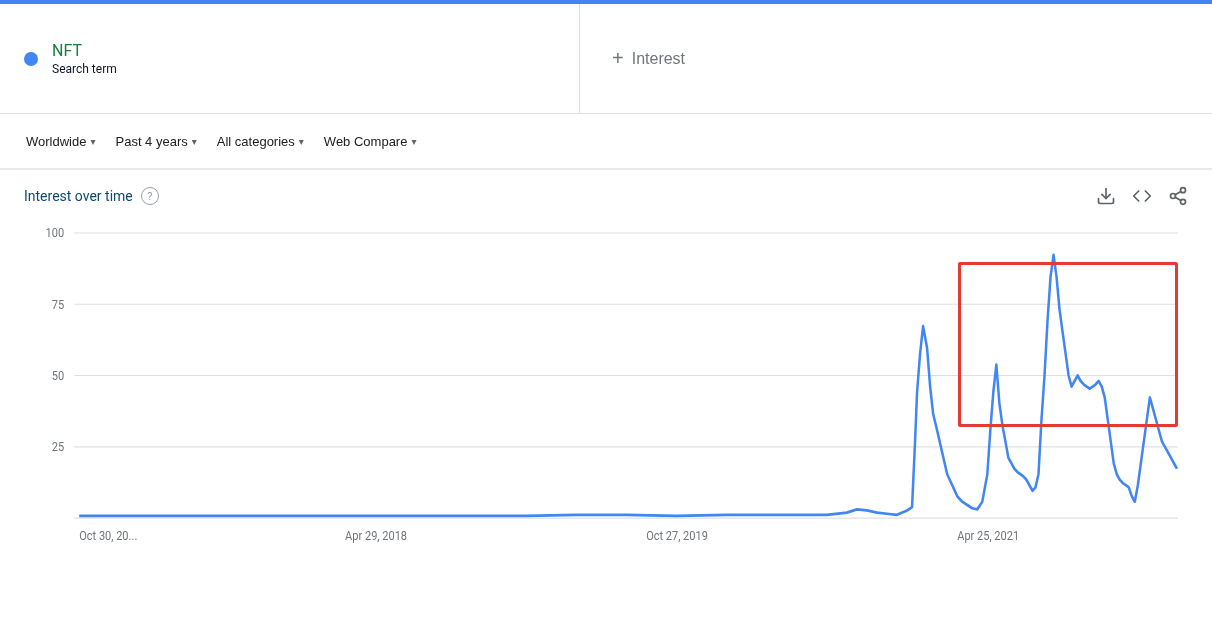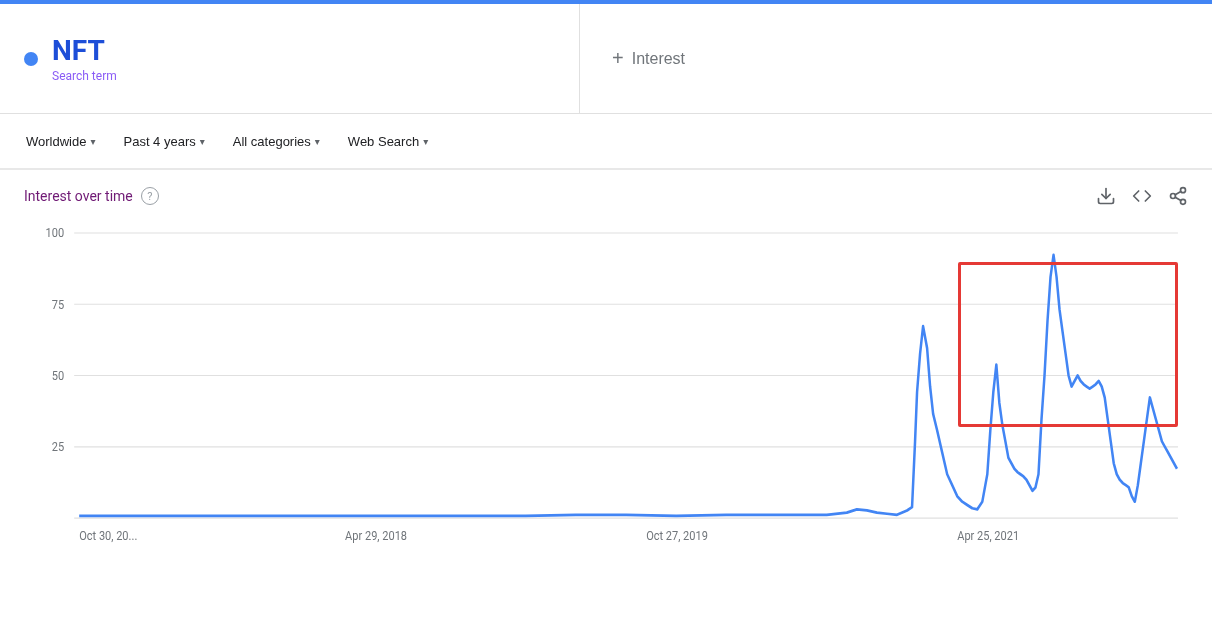--- a/index.html
+++ b/index.html
@@ -24,28 +24,28 @@
     .blue-dot {
       width: 14px;
       height: 14px;
       background: #4285f4;
       border-radius: 50%;
       margin-right: 14px;
       flex-shrink: 0;
     }
 
     .search-term-text h2 {
-      font-size: 28px;
-      font-weight: 700;
-      color: #1d4ed8;
+      font-size: 16px;
+      font-weight: 400;
+      color: #15803d;
     }
 
     .search-term-text p {
       font-size: 12px;
-      color: #8b5cf6;
+      color: #0f172a;
       margin-top: 2px;
     }
 
     .compare-panel {
       display: flex;
       align-items: center;
       padding: 20px 32px;
       flex: 1;
     }
 
@@ -64,21 +64,20 @@
       font-size: 20px;
       color: #70757a;
     }
 
     .filters-bar {
       display: flex;
       align-items: center;
       padding: 0 16px;
       height: 56px;
       border-bottom: 2px solid #e8e8e8;
-      gap: 8px;
     }
 
     .filter-dropdown {
       display: flex;
       align-items: center;
       gap: 4px;
       padding: 6px 10px;
       cursor: pointer;
       border-radius: 4px;
       font-size: 13px;
@@ -104,21 +103,21 @@
     }
 
     .chart-title-area {
       display: flex;
       align-items: center;
       gap: 8px;
     }
 
     .chart-title {
       font-size: 14px;
-      color: #701a75;
+      color: #0c4a6e;
     }
 
     .help-icon {
       width: 18px;
       height: 18px;
       border: 1.5px solid #9aa0a6;
       border-radius: 50%;
       display: flex;
       align-items: center;
       justify-content: center;
@@ -189,21 +188,21 @@
   </button>
   <button class="filter-dropdown">
     <span>Past 4 years</span>
     <span class="arrow">▾</span>
   </button>
   <button class="filter-dropdown">
     <span>All categories</span>
     <span class="arrow">▾</span>
   </button>
   <button class="filter-dropdown">
-    <span>Web Search</span>
+    <span>Web Compare</span>
     <span class="arrow">▾</span>
   </button>
 </div>
 
 <div class="chart-section">
   <div class="chart-header">
     <div class="chart-title-area">
       <span class="chart-title">Interest over time</span>
       <div class="help-icon">
         <span>?</span>

